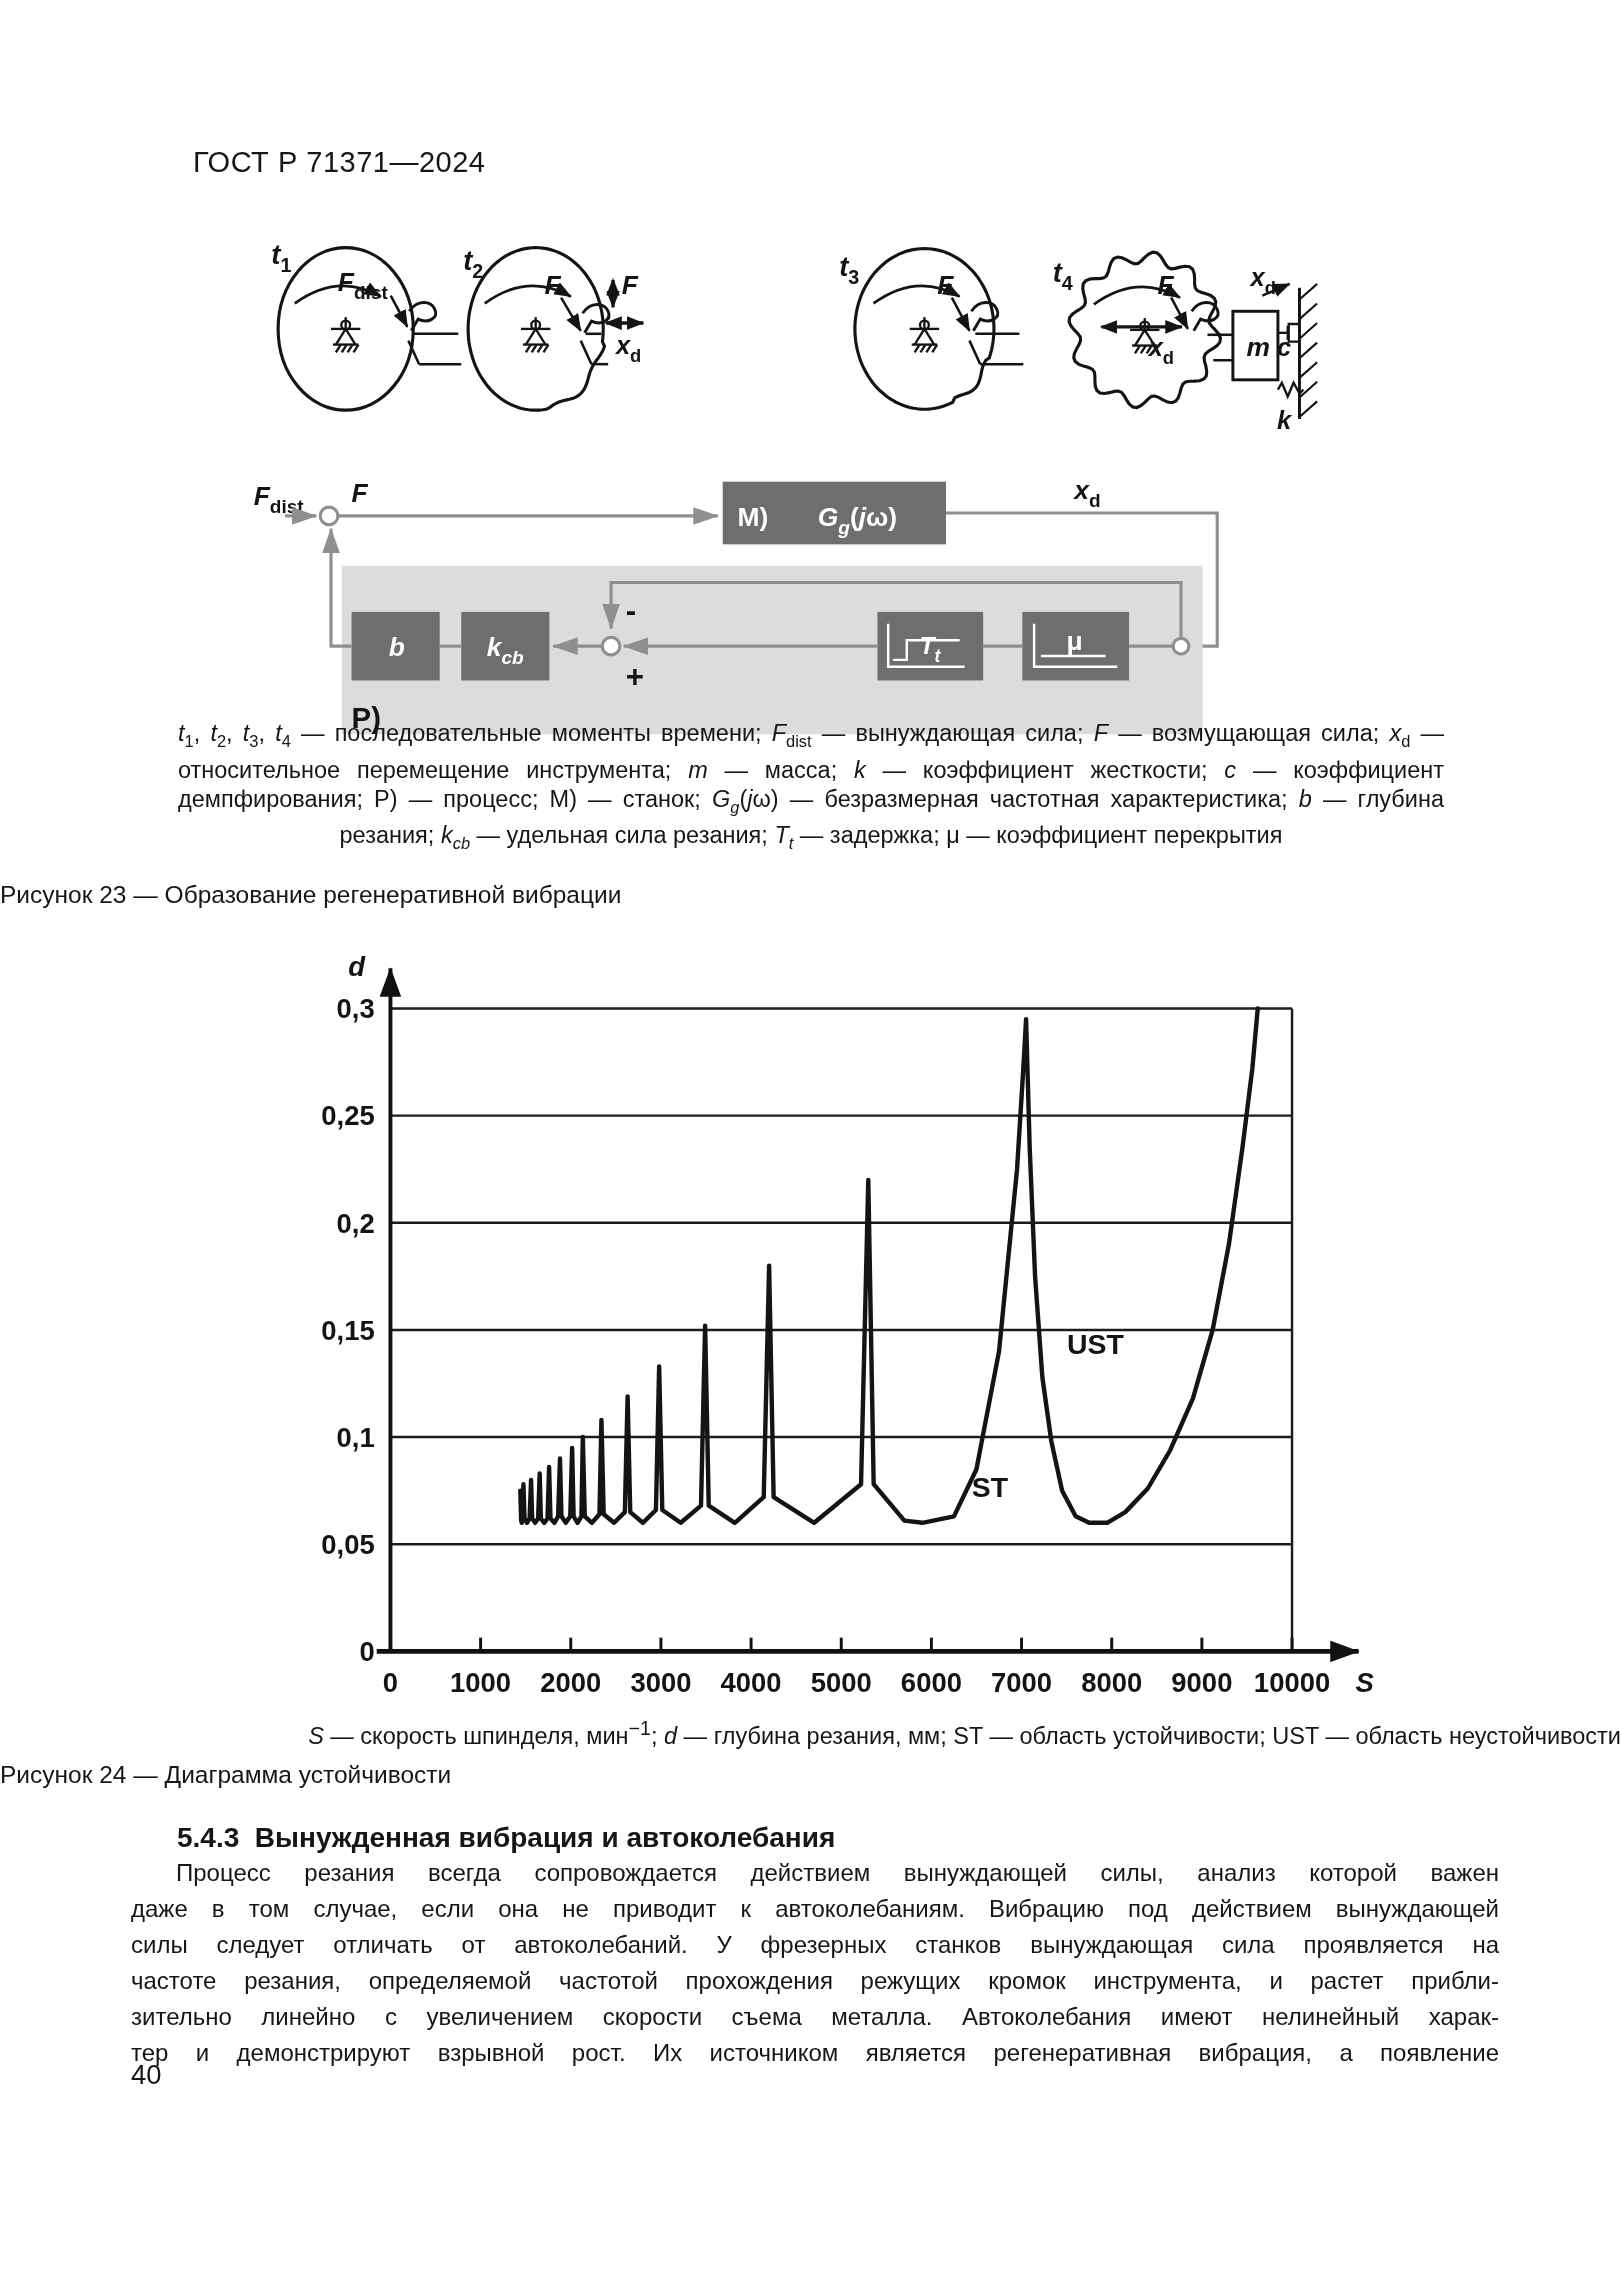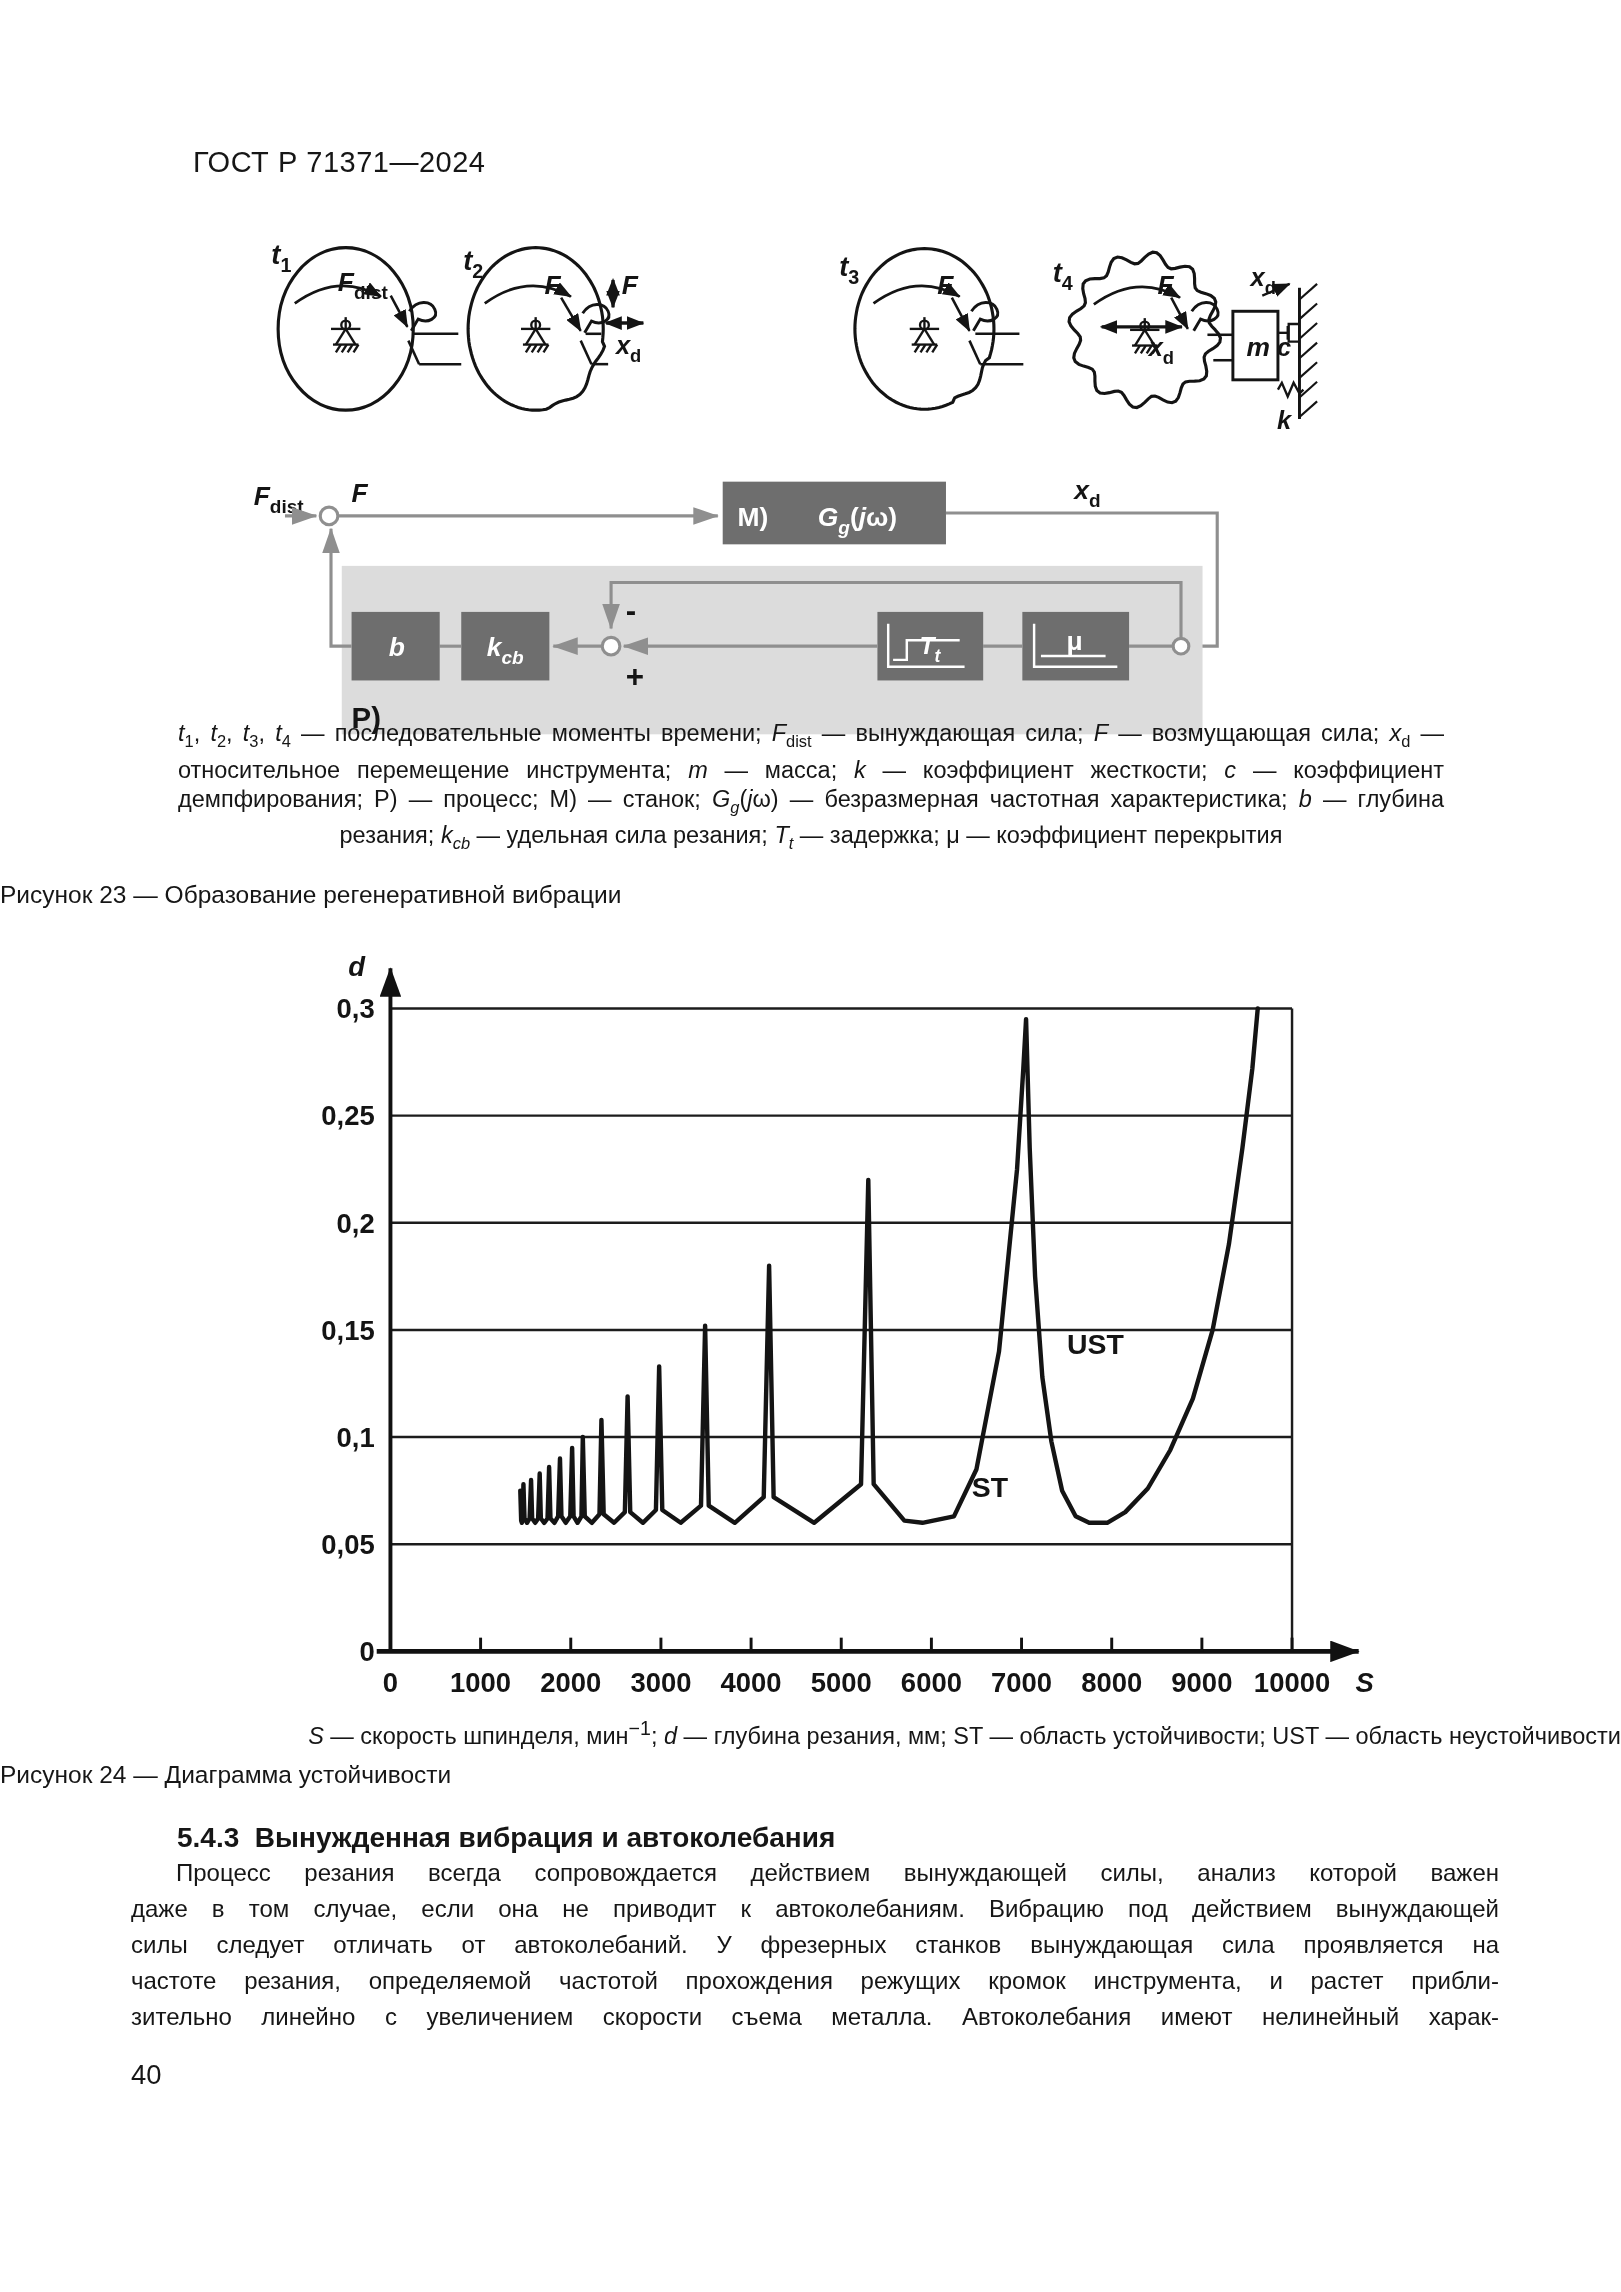--- a/index.html
+++ b/index.html
@@ -241,17 +241,18 @@
   <div class="figtitle t24">Рисунок 24 — Диаграмма устойчивости</div>
 
   <div class="heading">5.4.3  Вынужденная вибрация и автоколебания</div>
 
   <div class="para">
     <div class="ln first">Процесс резания всегда сопровождается действием вынуждающей силы, анализ которой важен</div>
     <div class="ln">даже в том случае, если она не приводит к автоколебаниям. Вибрацию под действием вынуждающей</div>
     <div class="ln">силы следует отличать от автоколебаний. У фрезерных станков вынуждающая сила проявляется на</div>
     <div class="ln">частоте резания, определяемой частотой прохождения режущих кромок инструмента, и растет прибли-</div>
     <div class="ln">зительно линейно с увеличением скорости съема металла. Автоколебания имеют нелинейный харак-</div>
+    <div class="ln">тер и демонстрируют взрывной рост. Их источником является регенеративная вибрация, а появление</div>
   </div>
 
   <div class="pagenum">40</div>
 </div>
 
 
 </body></html>

